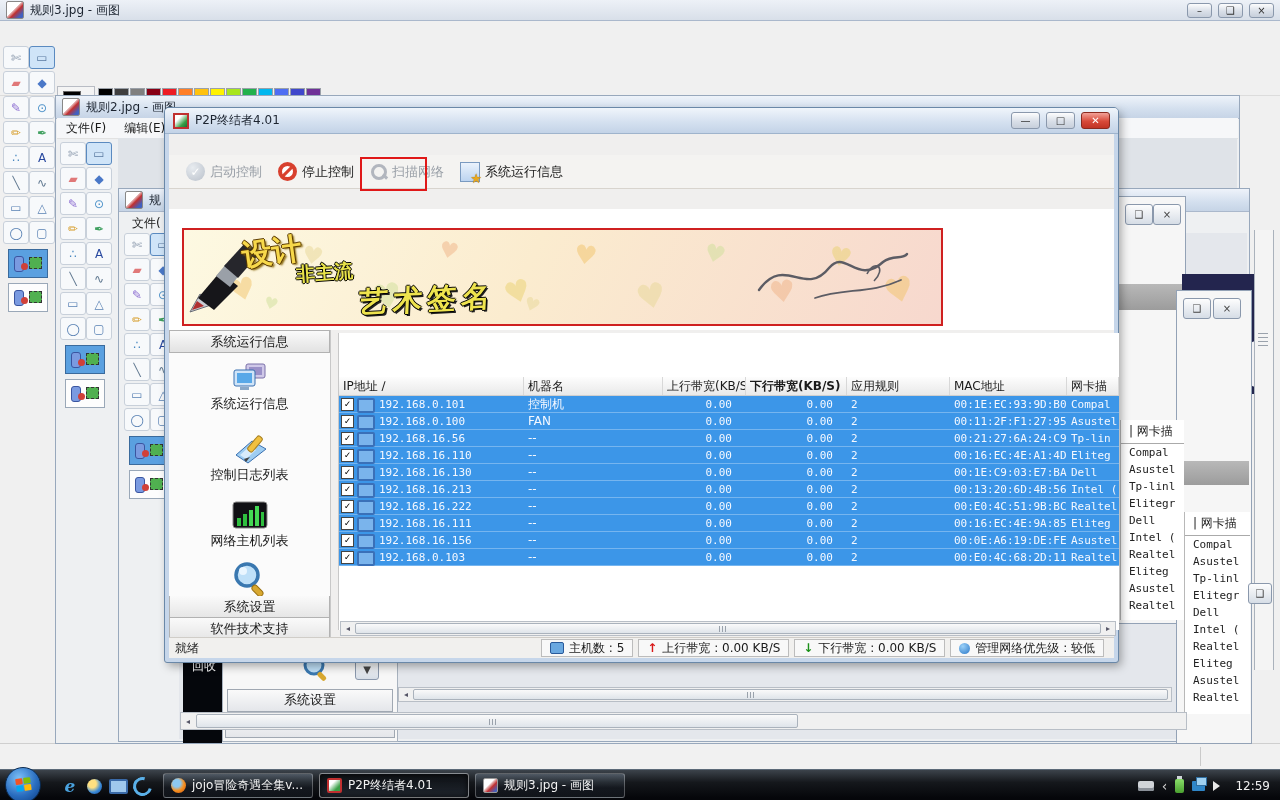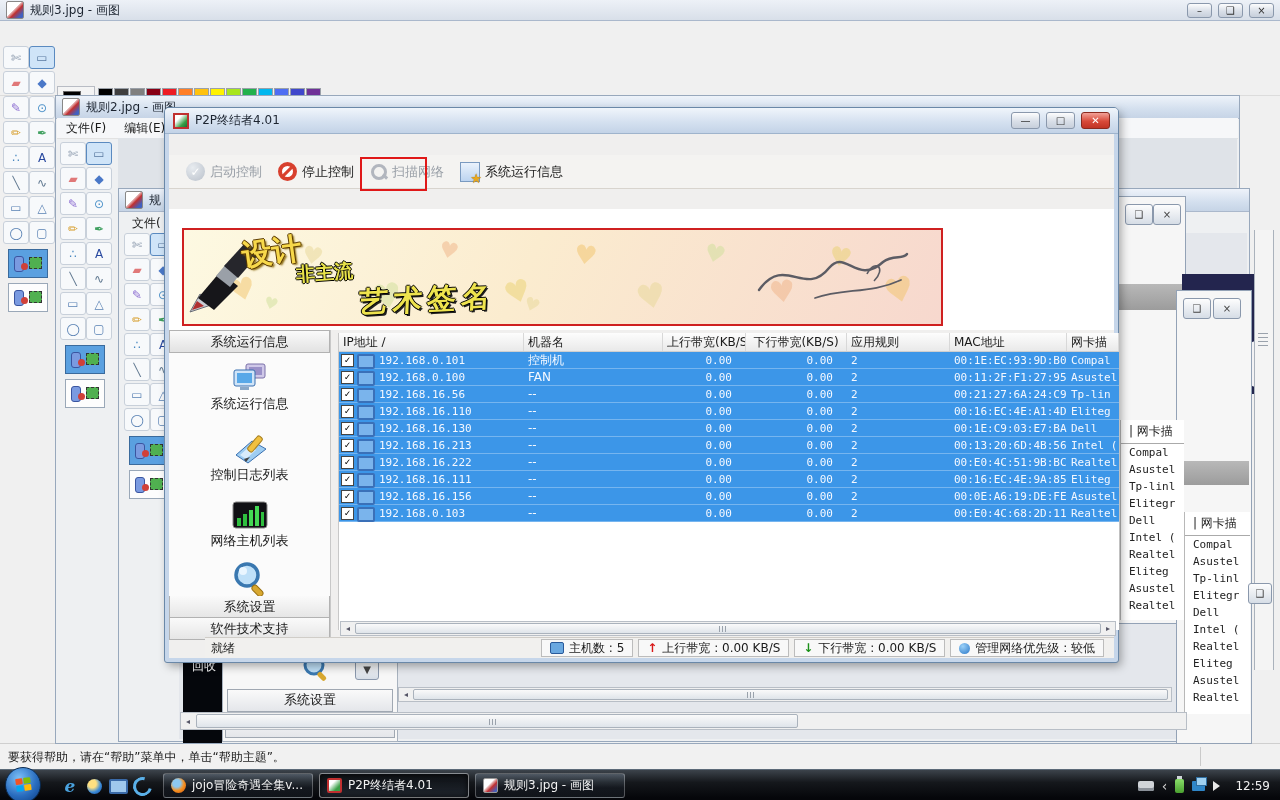--- a/index.html
+++ b/index.html
@@ -122,34 +122,34 @@
   #p2p-sidebar{position:absolute;left:0;top:222px;width:161px;height:310px;background:#fbfbfb;border-right:1px solid #c8c8c8;
     display:flex;flex-direction:column;align-items:center;}
   .sb-header{width:100%;box-sizing:border-box;border:1px solid #b2b2b2;background:linear-gradient(#fafafa,#e2e2e2);
     text-align:center;font-size:13px;line-height:21px;}
   .sb-label{font-size:13px;margin:2px 0 6px;}
   .sb-bottom{width:100%;box-sizing:border-box;border:1px solid #b2b2b2;border-top:0;background:linear-gradient(#fafafa,#e6e6e6);
     text-align:center;font-size:13px;line-height:21px;}
   #sb-dd{position:absolute;right:10px;top:244px;width:22px;height:19px;border:1px solid #9aa4b0;border-radius:2px;
     background:linear-gradient(#fdfdfd,#dde2e8);font-size:8px;color:#445;display:flex;align-items:center;justify-content:center;}
   #p2p-table{position:absolute;left:169px;top:225px;width:780px;height:297px;background:#fff;border-left:1px solid #c8c8c8;}
-  .th-row{display:flex;height:18px;background:linear-gradient(#fdfdfd,#e9e9e9);border-bottom:1px solid #cfcfcf;font-size:12px;}
+  .th-row{display:flex;height:18px;background:linear-gradient(#fdfdfd,#e9e9e9);border-bottom:1px solid #cfcfcf;font-size:12px;margin-top:44px;}
   .th{box-sizing:border-box;border-right:1px solid #d8d8d8;padding:1px 4px;white-space:nowrap;overflow:hidden;}
   .tr{display:flex;height:17px;line-height:17px;background:#3c96e8;color:#f4f8ff;
     box-shadow:inset 0 -1px rgba(255,255,255,.3);font-size:12px;}
   .td{box-sizing:border-box;padding:0 4px;white-space:nowrap;overflow:hidden;}
   .mono{font-family:"DejaVu Sans Mono","Liberation Mono",monospace;font-size:11px;}
   .num{text-align:right;padding-right:14px;}
   .chk{display:inline-block;width:11px;height:11px;background:#fff;border:1px solid #444;margin:2px 2px 0 2px;
     font-size:10px;line-height:10px;color:#000;text-align:center;vertical-align:top;}
   .pc-ico{display:inline-block;width:14px;height:11px;background:#7ab4ec;border:2px solid #3a70b8;border-radius:2px;
     margin:2px 4px 0 1px;vertical-align:top;}
   #p2p-hscroll{position:absolute;left:171px;top:513px;width:776px;}
   #p2p-status{position:absolute;left:0;bottom:0;right:0;height:20px;background:#f1f0ee;border-top:1px solid #d0cdc8;
-    display:flex;align-items:center;margin-left:36px;}
+    display:flex;align-items:center;}
   #p2p-status .ready{margin-left:6px;}
   #p2p-status .boxes{position:absolute;right:10px;top:1px;display:flex;gap:5px;}
   .sbox{display:flex;align-items:center;gap:5px;border:1px solid #bcbcbc;background:#f8f8f8;padding:0 8px;height:16px;font-size:12px;}
   .si-host{width:12px;height:10px;background:#6aa8e0;border:1px solid #2a5a9a;border-radius:2px;}
   .si-up{color:#d81818;font-weight:bold;}
   .si-down{color:#1a9018;font-weight:bold;}
   .si-net{width:11px;height:11px;border-radius:50%;background:radial-gradient(circle at 35% 30%,#9ad0f8,#2a78c8);}
 
   
   #taskbar{position:absolute;left:0;top:769px;width:1280px;height:31px;z-index:20;
@@ -287,21 +287,20 @@
           <span class="ob-b"></span>
           <span class="ob-c"></span>
         </div>
         <div class="opt-box" style="grid-column: 1 / span 2;">
           <span class="ob-a"></span>
           <span class="ob-b"></span>
           <span class="ob-c"></span>
         </div>
       </div>
     <div id="po-status">
-      <span class="txt">要获得帮助，请在“帮助”菜单中，单击“帮助主题”。</span>
       <span class="sep" style="left:1200px;"></span>
     </div>
   </div>
 
   <div class="win" id="paint-mid" style="z-index:2;">
     <div class="titlebar" id="pm-title">
       <span class="paint-appicon"></span>
       <span class="titletext">规则2.jpg - 画图</span>
     </div>
     <div id="pm-menus"><span class="menu-item">文件(F)</span><span class="menu-item">编辑(E)</span></div>
@@ -607,21 +606,21 @@
       <div class="sb-bottom">系统设置</div>
       <div class="sb-bottom">软件技术支持</div>
     </div>
     <span class="frag-btn" id="sb-dd">▼</span>
 
     <div id="p2p-table">
       <div class="th-row" id="p2p-thead">
           <div class="th" style="width: 185px;">IP地址 ∕</div>
           <div class="th" style="width: 139px;">机器名</div>
           <div class="th" style="width: 83px; text-align: right;">上行带宽(KB/S)</div>
-          <div class="th" style="width: 101px; text-align: center;">下行带宽(KB/S)</div>
+          <div class="th" style="width: 101px; text-align: left; font-weight: bold;">下行带宽(KB/S)</div>
           <div class="th" style="width: 103px;">应用规则</div>
           <div class="th" style="width: 117px;">MAC地址</div>
           <div class="th" style="width: 52px;">网卡描</div>
         </div>
       <div id="p2p-tbody">
           <div class="tr">
             <div class="td mono" style="width: 185px; padding: 0px;"><span class="chk">✓</span><span class="pc-ico"></span>192.168.0.101</div>
             <div class="td" style="width: 139px;">控制机</div>
             <div class="td mono num" style="width: 83px;">0.00</div>
             <div class="td mono num" style="width: 101px;">0.00</div>

